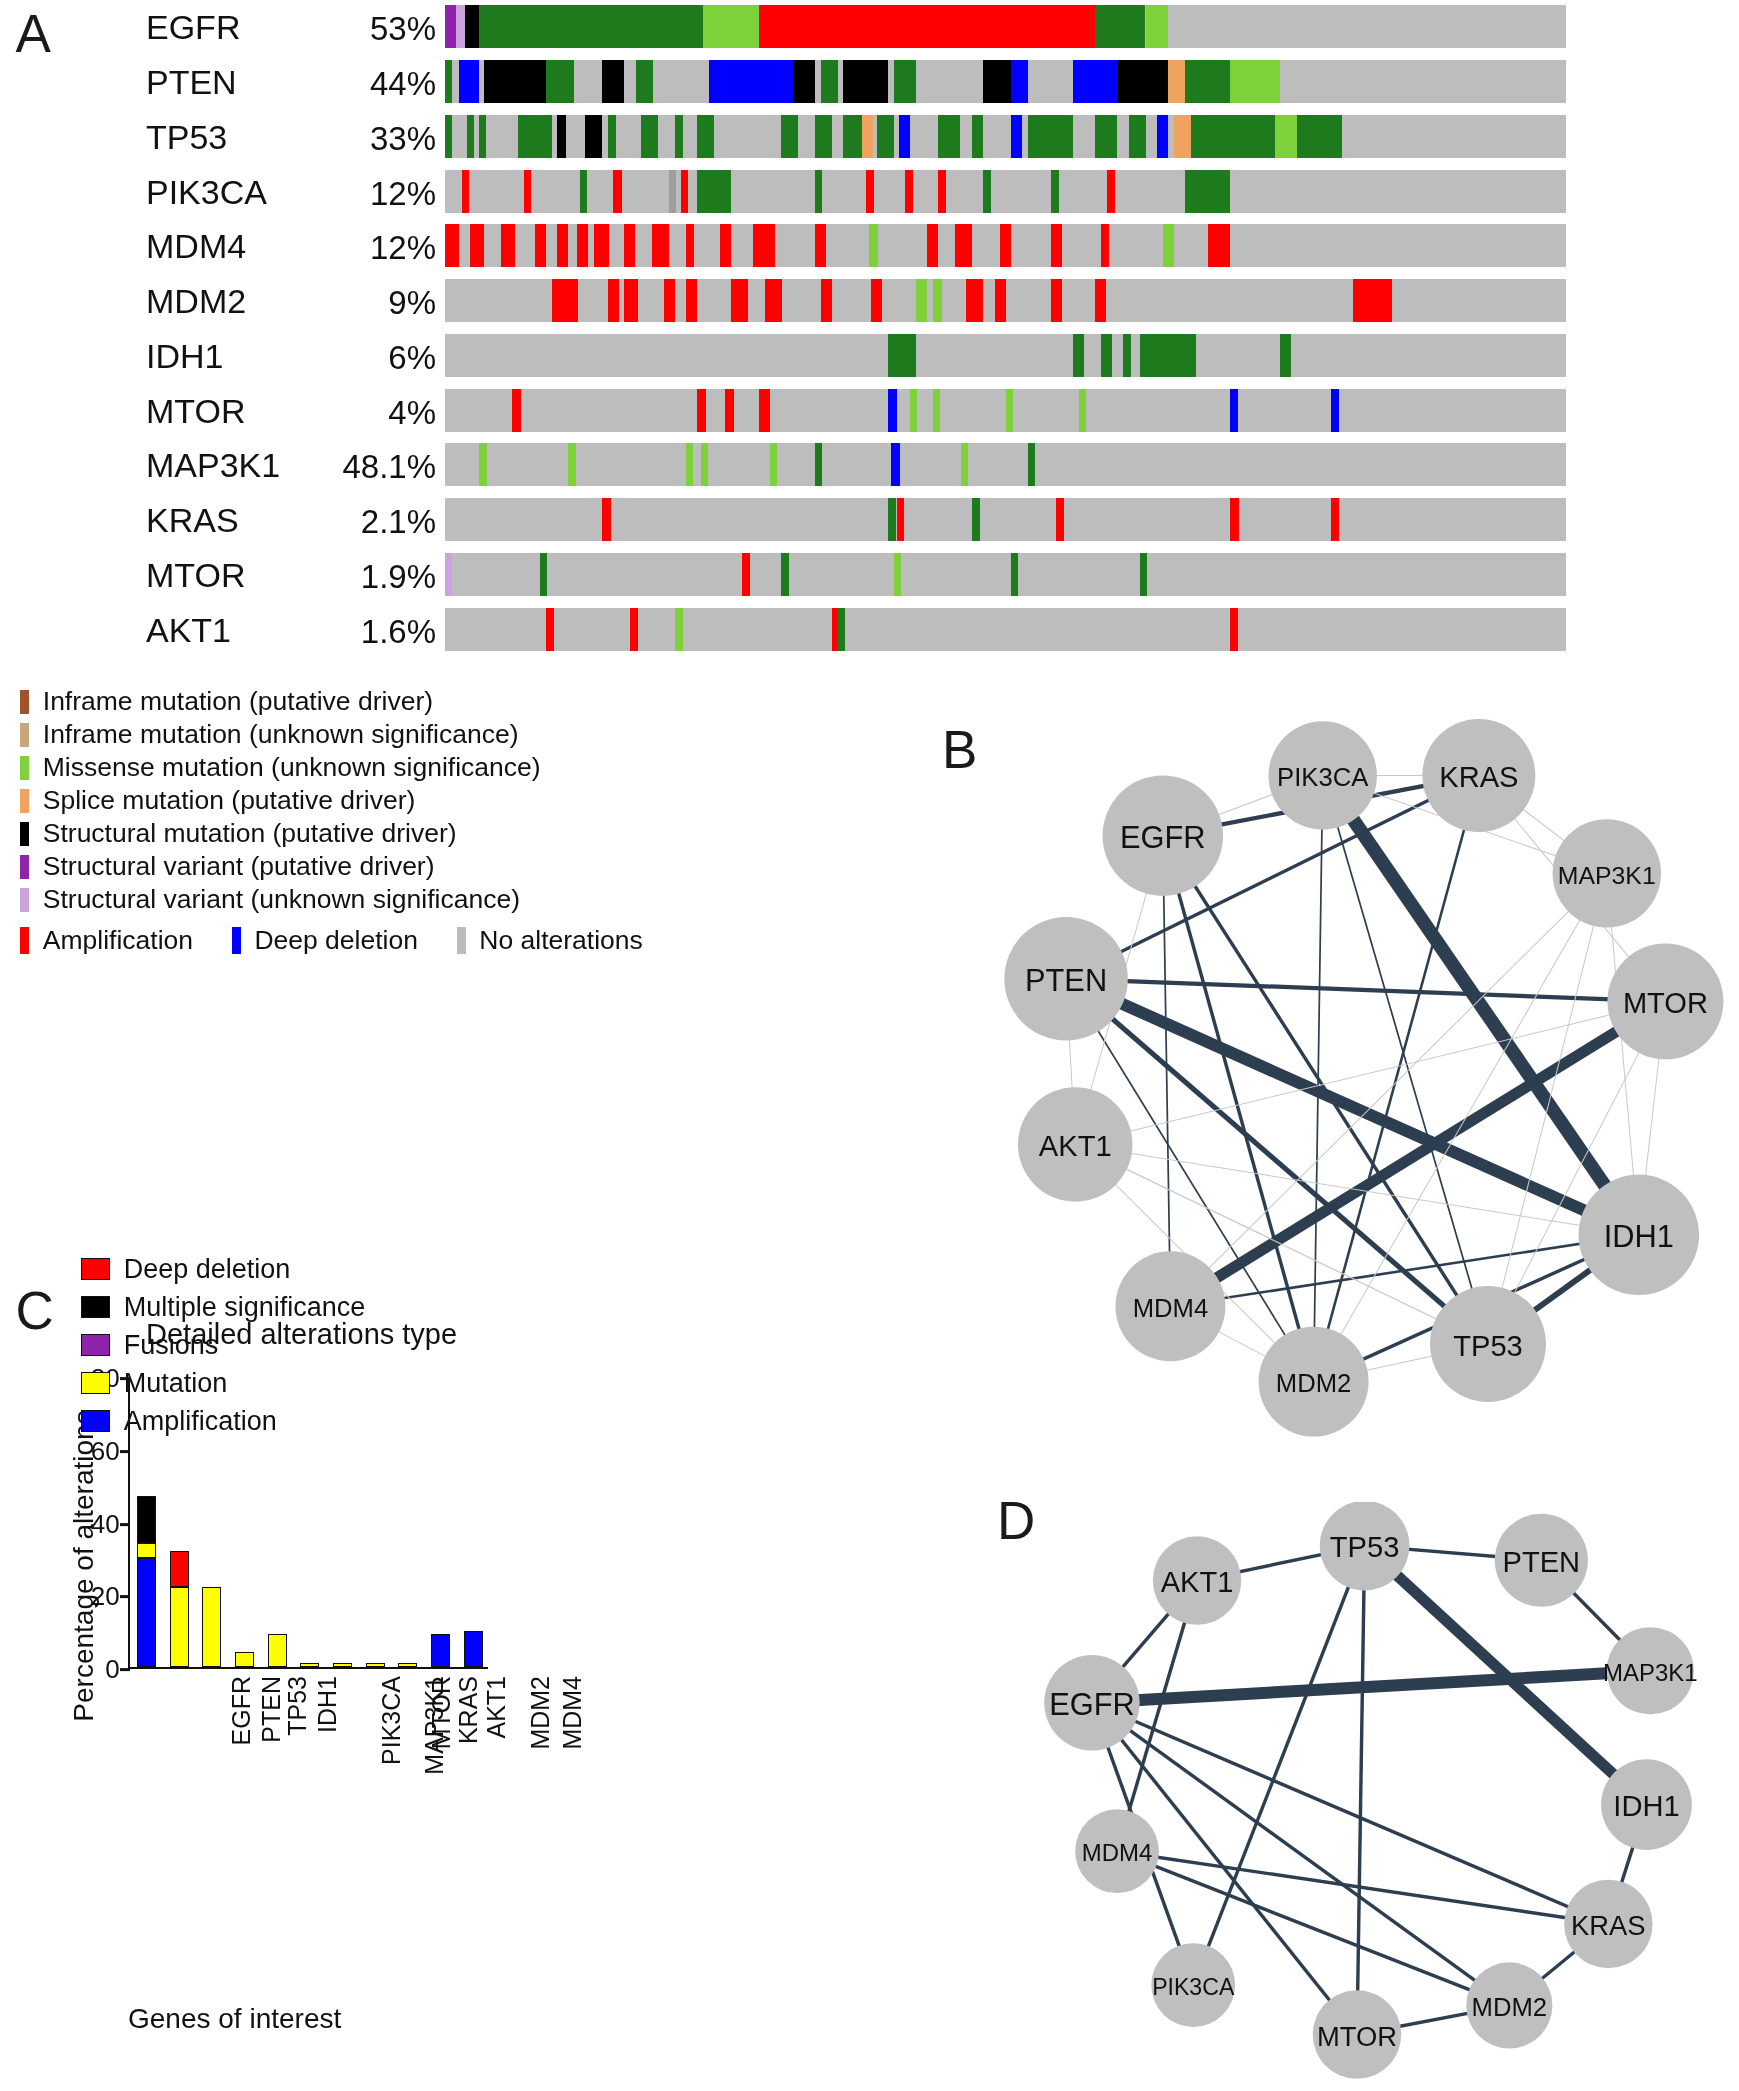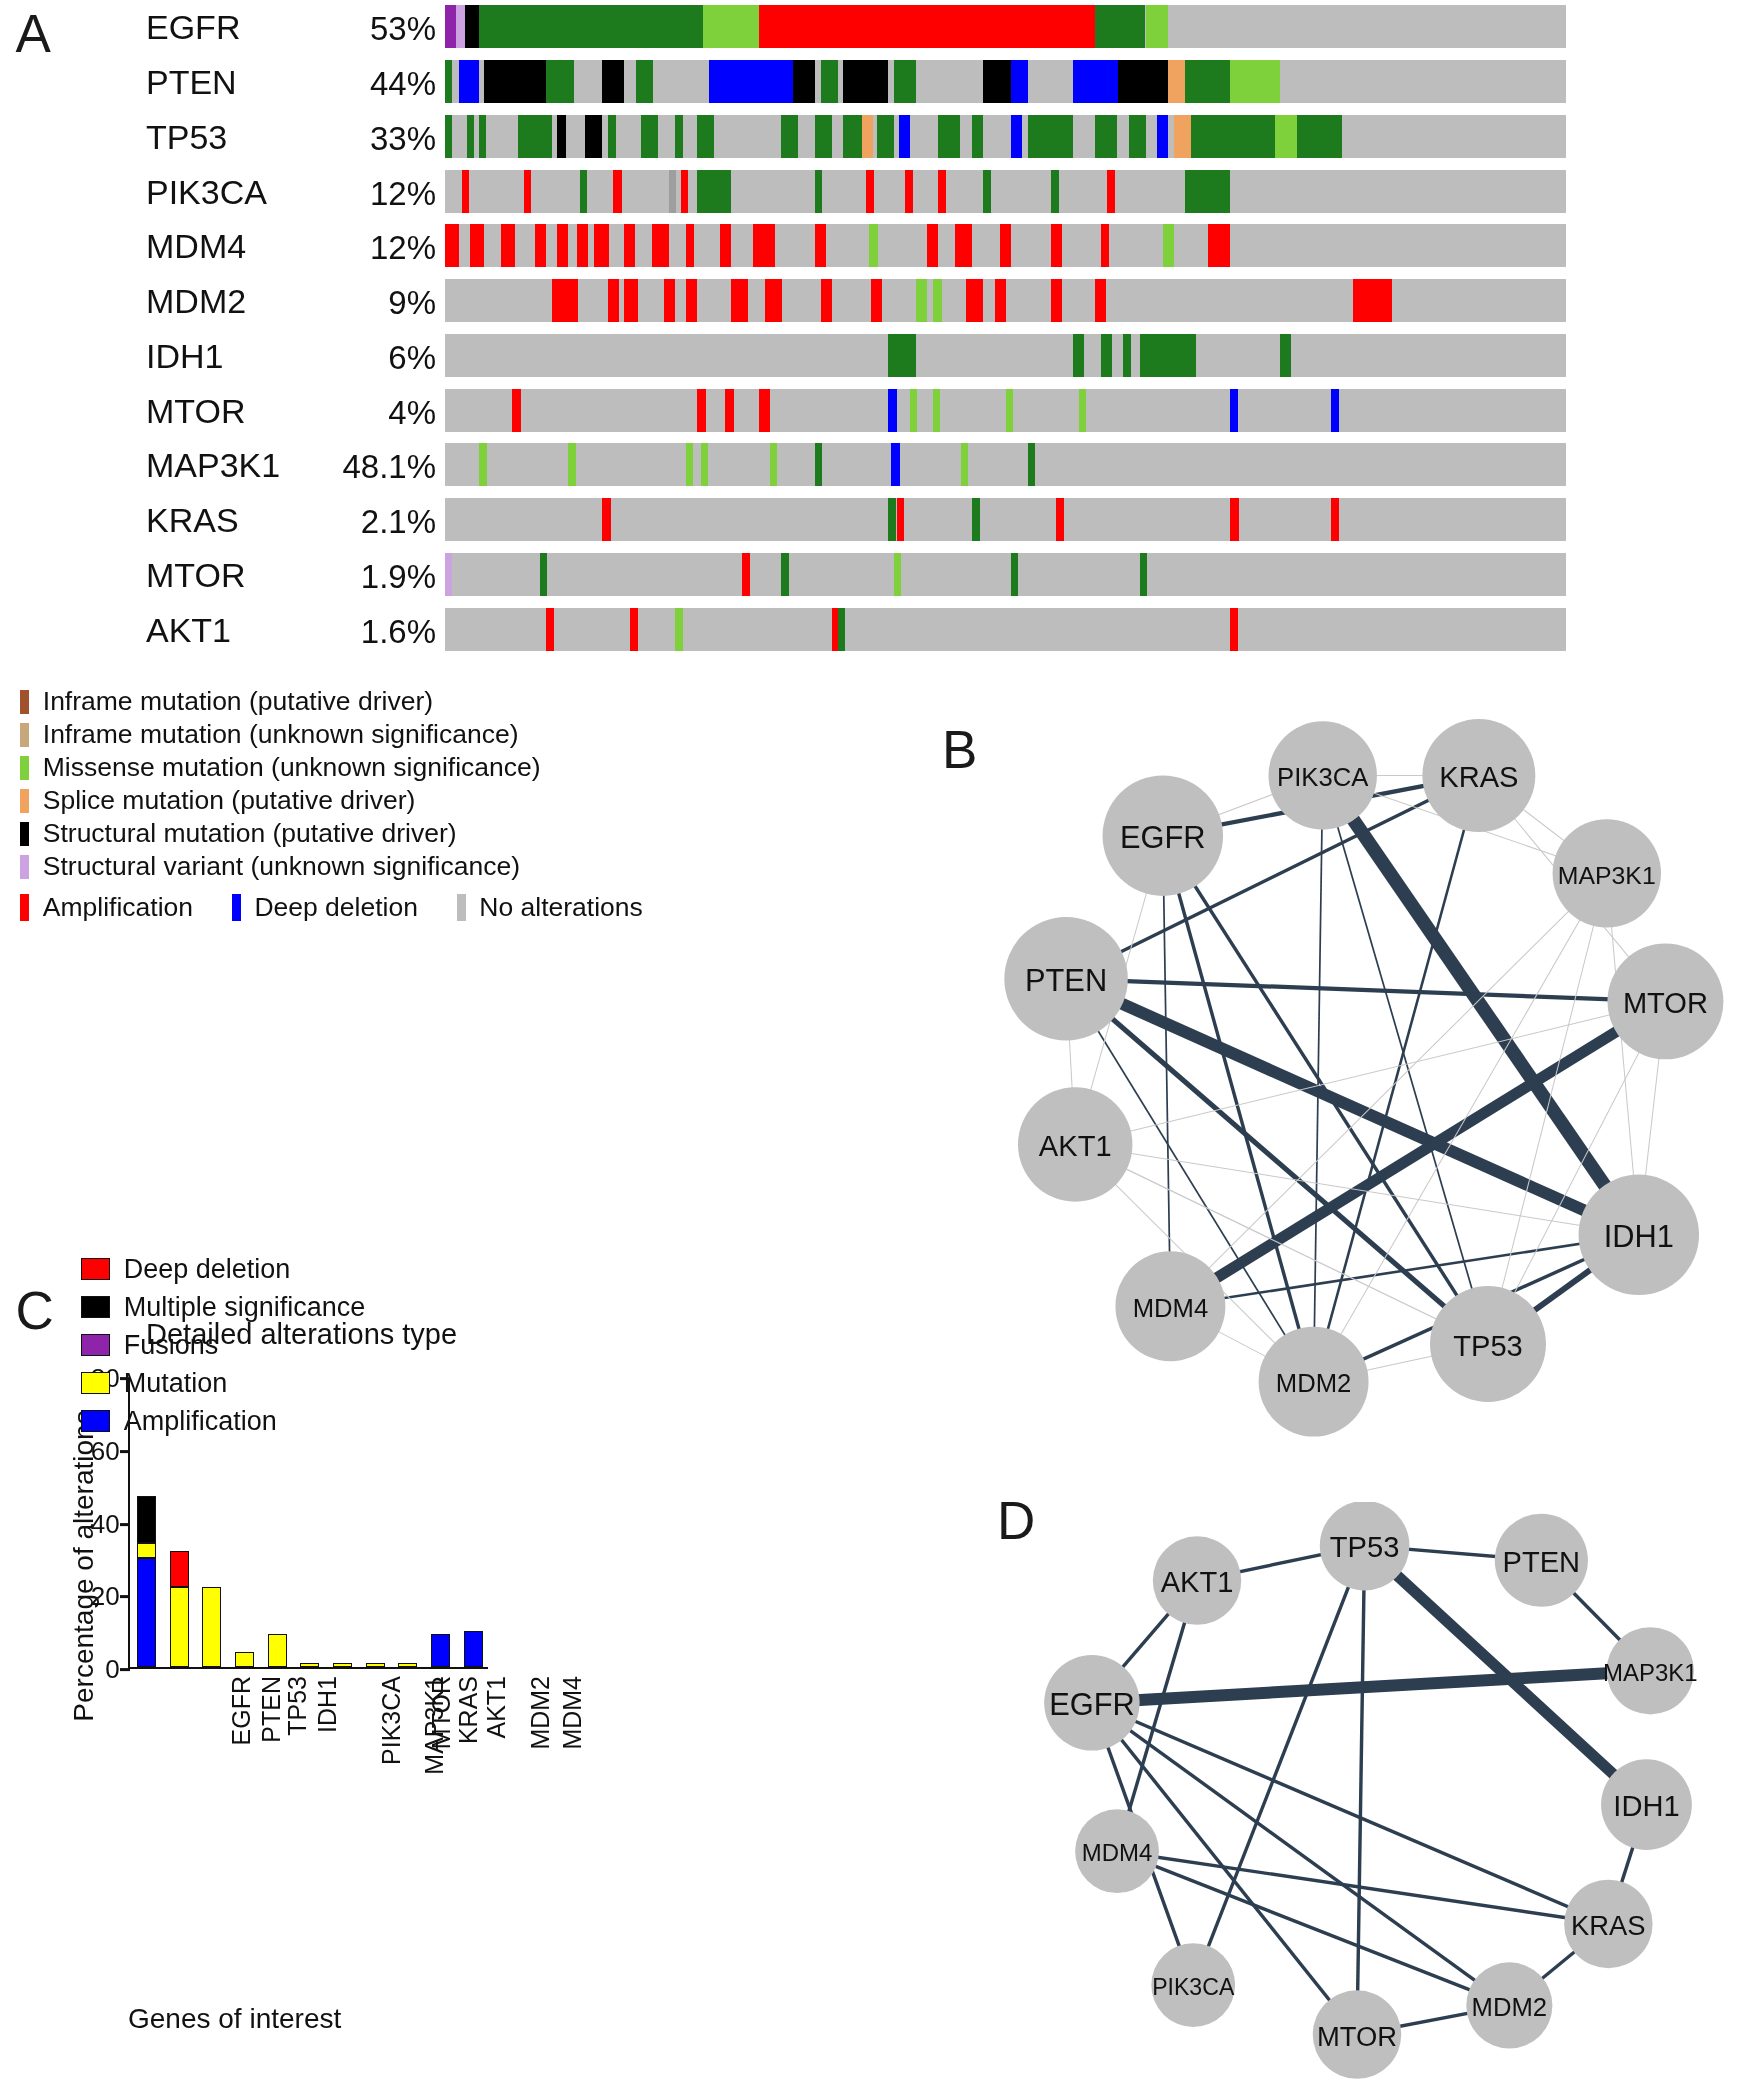--- a/index.html
+++ b/index.html
@@ -348,20 +348,24 @@
         <span class="leg-swatch" style="background: rgb(127, 209, 59);"></span>
         <span class="leg-label">Missense mutation (unknown significance)</span>
       </div>
       <div class="leg-item">
         <span class="leg-swatch" style="background: rgb(240, 163, 94);"></span>
         <span class="leg-label">Splice mutation (putative driver)</span>
       </div>
       <div class="leg-item">
         <span class="leg-swatch" style="background: rgb(0, 0, 0);"></span>
         <span class="leg-label">Structural mutation (putative driver)</span>
+      </div>
+      <div class="leg-item">
+        <span class="leg-swatch" style="background: rgb(142, 36, 170);"></span>
+        <span class="leg-label">Structural variant (putative driver)</span>
       </div>
       <div class="leg-item">
         <span class="leg-swatch" style="background: rgb(205, 162, 224);"></span>
         <span class="leg-label">Structural variant (unknown significance)</span>
       </div>
       <div class="leg-row-final">
         <div class="leg-cell">
           <span class="leg-swatch" style="background: rgb(255, 0, 0);"></span>
           <span class="leg-label">Amplification</span>
         </div>

